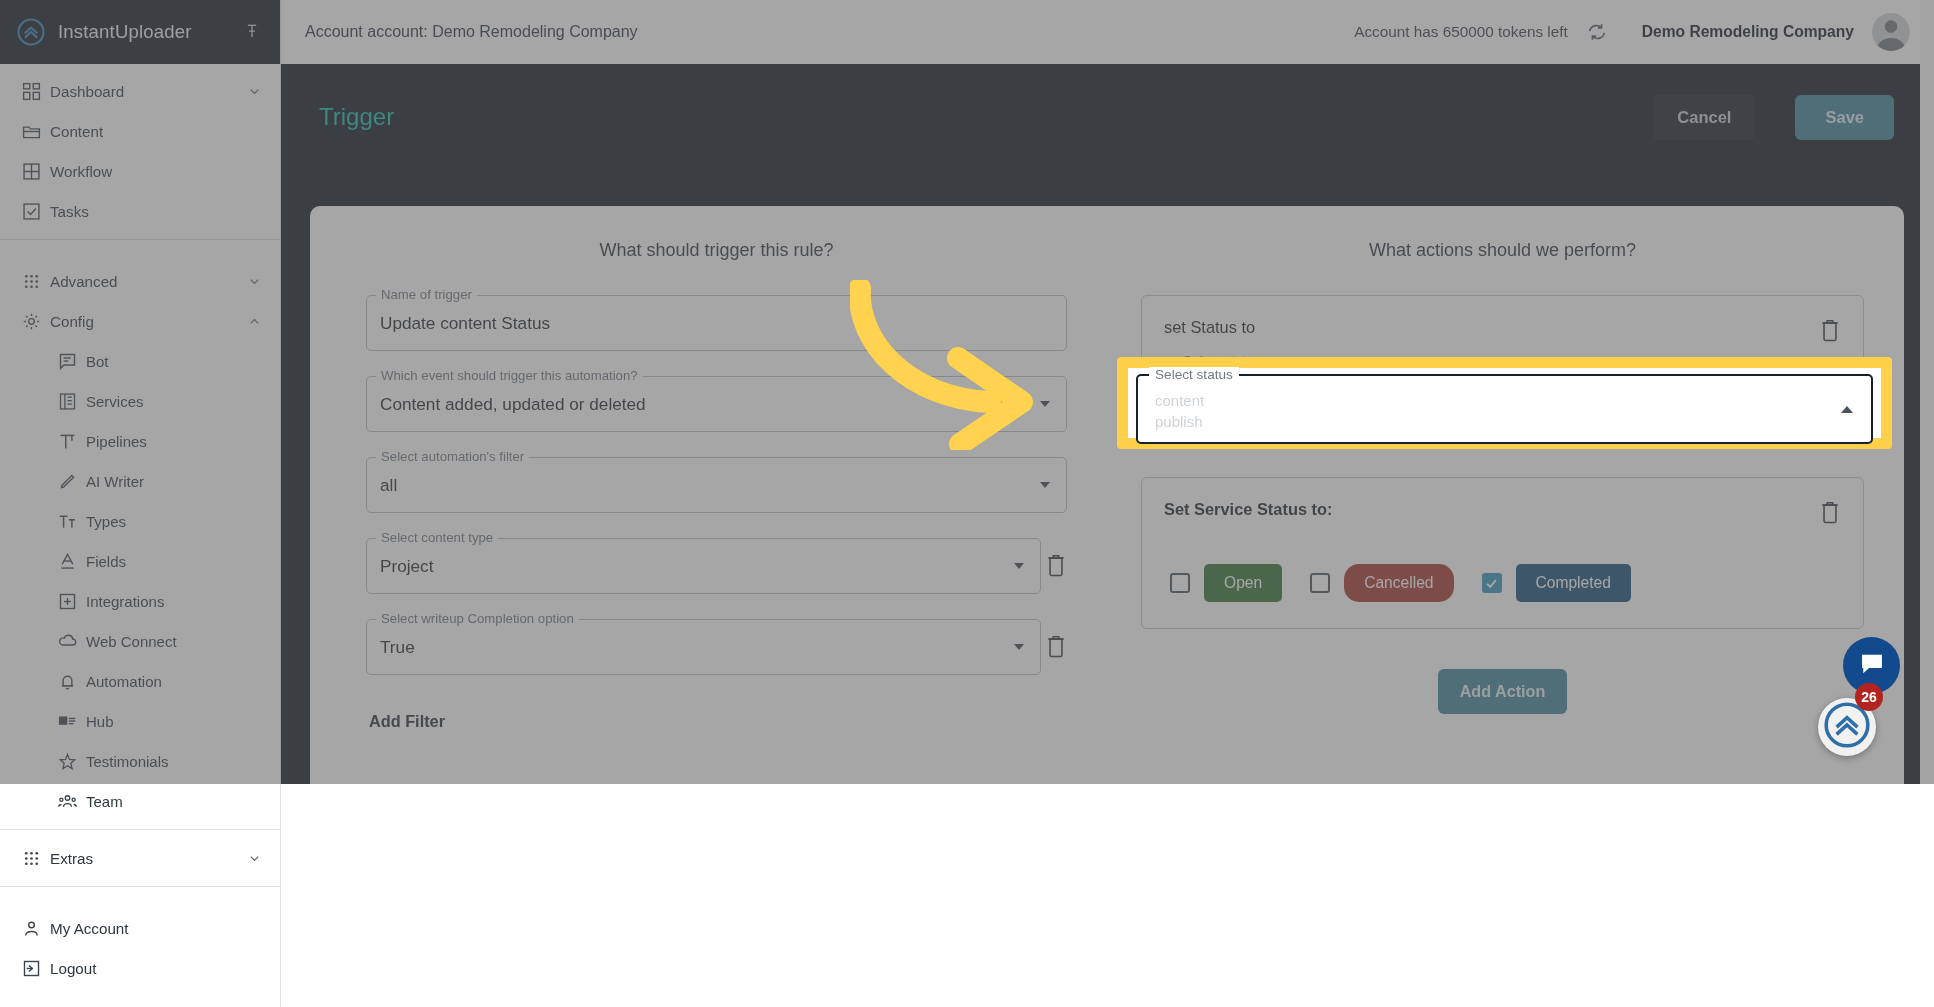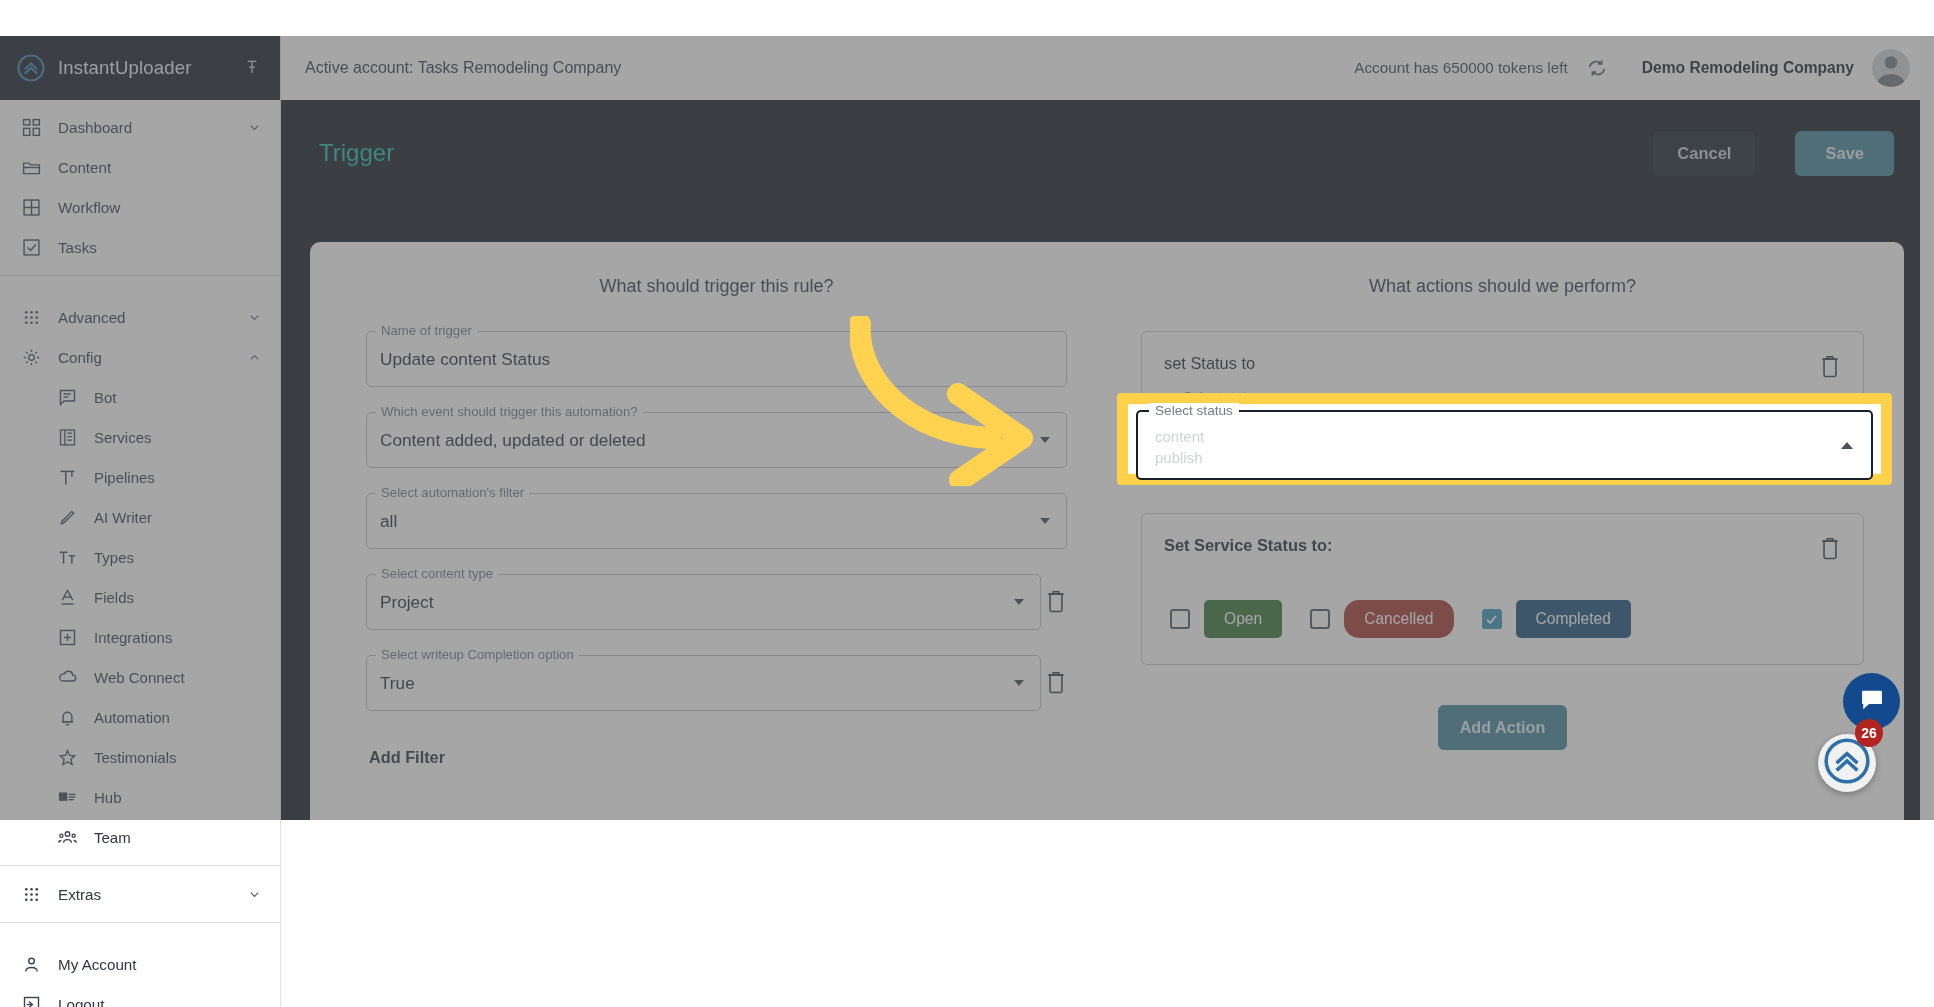--- a/index.html
+++ b/index.html
@@ -2,21 +2,21 @@
 <html><head>
 <meta charset="utf-8">
 <style>
   * { box-sizing: border-box; margin: 0; padding: 0; }
   html, body {
     width: 1934px; height: 1007px;
     font-family: "Liberation Sans", sans-serif;
     overflow: hidden;
     background: #ffffff;
   }
-  #root { position: relative; width: 1934px; height: 784px; margin-top: 36px; }
+  #root { position: relative; width: 1934px; height: 784px; }
 
   
   .sidebar {
     position: absolute; left: 0; top: 0;
     width: 281px; height: 1007px;
     background: #ffffff;
     border-right: 1px solid #e3e3e3;
     overflow: hidden;
   }
   .sb-brand {
@@ -27,21 +27,21 @@
   .sb-logo { width: 30px; height: 30px; flex: 0 0 auto; }
   .sb-brand-name {
     color: #e9eef3; font-size: 18.5px; font-weight: 400; flex: 1 1 auto;
     letter-spacing: .2px;
   }
   .sb-pin { width: 20px; height: 20px; flex: 0 0 auto; }
 
   .sb-scroll { padding-top: 7px; }
   .sb-item {
     display: flex; align-items: center; height: 40px;
-    padding: 0 18px 0 21px; gap: 16px; cursor: pointer;
+    padding: 0 18px 0 21px; gap: 8px; cursor: pointer;
   }
   .sb-item .ico { width: 21px; height: 21px; flex: 0 0 auto; display:block; color:#3b4450; }
   .sb-item .lbl { font-size: 15.2px; color: #2f3742; flex: 1 1 auto; white-space: nowrap; }
   .sb-item .chev { width: 15px; height: 15px; flex: 0 0 auto; color:#596270; }
   .sb-sub { padding-left: 36px; }
   .sb-sub .lbl { font-size: 15px; }
   .sb-sep { height: 1px; background: #e0e0e0; margin: 8px 0; }
   .sb-group-gap { height: 13px; }
 
   
@@ -410,36 +410,36 @@
             <svg viewBox="0 0 24 24" fill="none" stroke="currentColor" stroke-width="1.6">
               <path d="M7 17V11a5 5 0 0 1 10 0v6z"></path>
                 <line x1="5.5" y1="17" x2="18.5" y2="17"></line>
               <path d="M10.5 19.5a1.7 1.7 0 0 0 3 0"></path>
             </svg>
           </span>
           <span class="lbl">Automation</span>
         </div>
         <div class="sb-item">
           <span class="ico">
-            <svg viewBox="0 0 24 24" fill="none" stroke="currentColor" stroke-width="1.5">
-              <polygon points="12,4 14.3,9.6 20.3,10 15.8,14 17.2,20 12,16.8 6.8,20 8.2,14 3.7,10 9.7,9.6"></polygon>
-            </svg>
-          </span>
-          <span class="lbl">Testimonials</span>
-        </div>
-        <div class="sb-item">
-          <span class="ico">
             <svg viewBox="0 0 24 24" fill="none" stroke="currentColor" stroke-width="1.6">
               <rect x="3" y="7" width="8" height="8" fill="currentColor"></rect>
               <line x1="13.5" y1="8.5" x2="21" y2="8.5"></line>
                 <line x1="13.5" y1="11.5" x2="21" y2="11.5"></line>
               <line x1="13.5" y1="14.5" x2="19" y2="14.5"></line>
             </svg>
           </span>
           <span class="lbl">Hub</span>
+        </div>
+        <div class="sb-item">
+          <span class="ico">
+            <svg viewBox="0 0 24 24" fill="none" stroke="currentColor" stroke-width="1.5">
+              <polygon points="12,4 14.3,9.6 20.3,10 15.8,14 17.2,20 12,16.8 6.8,20 8.2,14 3.7,10 9.7,9.6"></polygon>
+            </svg>
+          </span>
+          <span class="lbl">Testimonials</span>
         </div>
         <div class="sb-item">
           <span class="ico">
             <svg viewBox="0 0 24 24" fill="none" stroke="currentColor" stroke-width="1.5">
               <circle cx="12" cy="8" r="2.6"></circle>
                 <path d="M7.5 18c0-2.4 2-3.6 4.5-3.6S16.5 15.6 16.5 18"></path>
               <circle cx="5" cy="10" r="1.8"></circle>
                 <circle cx="19" cy="10" r="1.8"></circle>
               <path d="M2 18c0-1.7 1.3-2.6 3-2.6M22 18c0-1.7-1.3-2.6-3-2.6"></path>
             </svg>
@@ -491,21 +491,21 @@
               <polyline points="9,8.5 13,12 9,15.5"></polyline>
               <line x1="13" y1="12" x2="6.5" y2="12"></line>
           </svg>
         </span>
         <span class="lbl">Logout</span>
       </div>
     </div>
   </div>
 
   <div class="topbar">
-    <span class="tb-active">Active account: Tasks Remodeling Company</span>
+    <span class="tb-active">Account account: Demo Remodeling Company</span>
     <div class="tb-right">
       <span class="tb-tokens">Account has 650000 tokens left</span>
       <span class="tb-refresh">
         <svg viewBox="0 0 24 24" fill="none" stroke="currentColor" stroke-width="1.8">
           <path d="M4 11a7.5 7.5 0 0 1 12.5-4"></path>
             <polyline points="17,3.5 17,7.5 13,7.5"></polyline>
           <path d="M20 13a7.5 7.5 0 0 1-12.5 4"></path>
             <polyline points="7,20.5 7,16.5 11,16.5"></polyline>
         </svg>
       </span>

